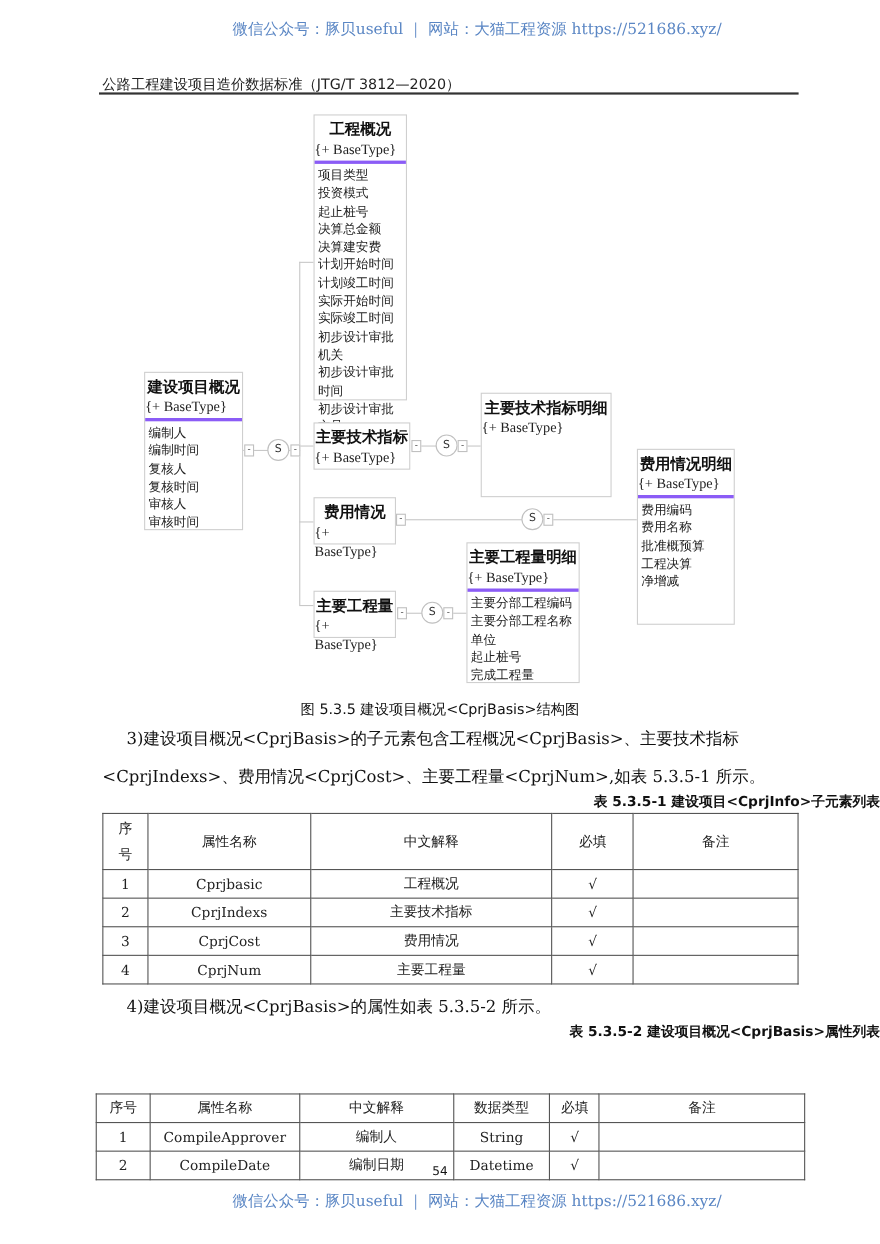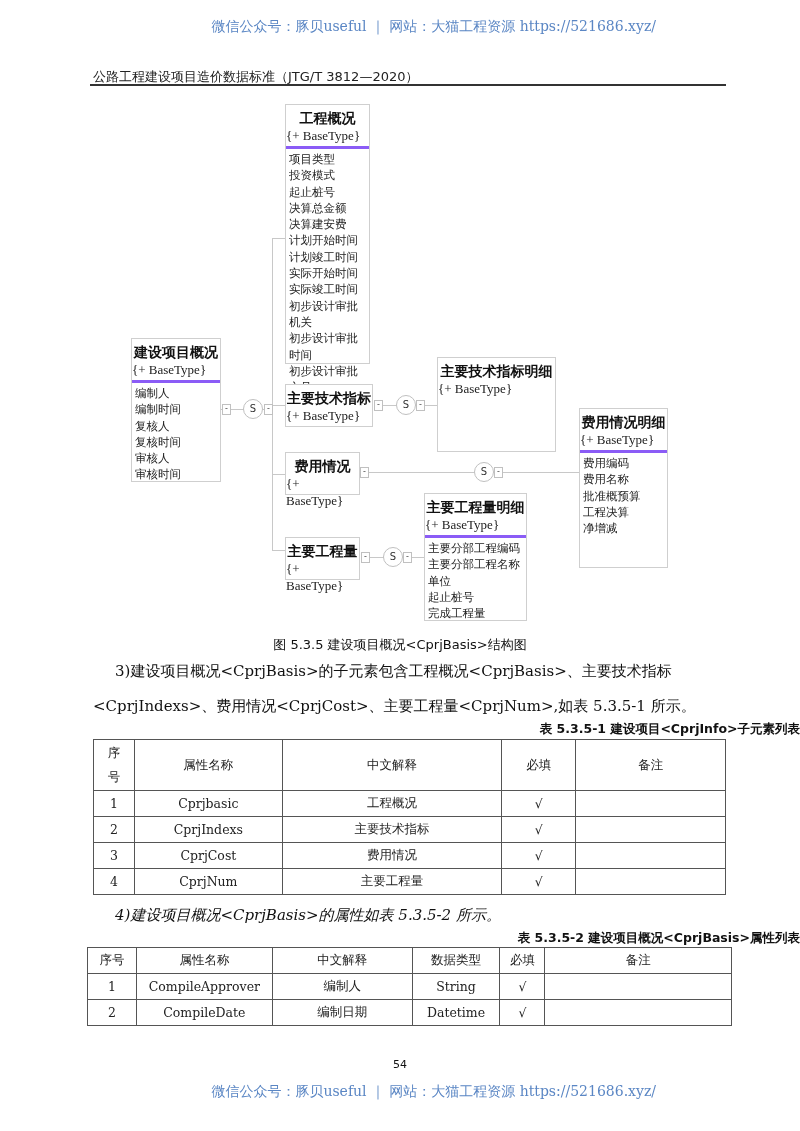--- a/index.html
+++ b/index.html
@@ -188,24 +188,24 @@
   <tr style="height:26px;">
     <td>4</td>
     <td>CprjNum</td>
     <td>主要工程量</td>
     <td>√</td>
     <td></td>
   </tr>
 </tbody>
   </table>
 
-<div class="para" style="left:115px; top:906px;font-style:italic;">4)建设项目概况&lt;CprjBasis&gt;的属性如表 5.3.5-2 所示。</div>
+<div class="para" style="left:115px; top:906px;">4)建设项目概况&lt;CprjBasis&gt;的属性如表 5.3.5-2 所示。</div>
 
 <div class="tcap" style="top:930px;">表 5.3.5-2 建设项目概况&lt;CprjBasis&gt;属性列表</div>
-<table class="grid" style="left:87px; top:947px; width:645px;">
+<table class="grid" style="left:87px; top:994px; width:645px;">
   <colgroup>
       <col style="width:49px">
       <col style="width:136px">
       <col style="width:140px">
       <col style="width:88px">
       <col style="width:45px">
       <col style="width:187px">
     </colgroup>
   <tbody>
       <tr style="height:26px;">

